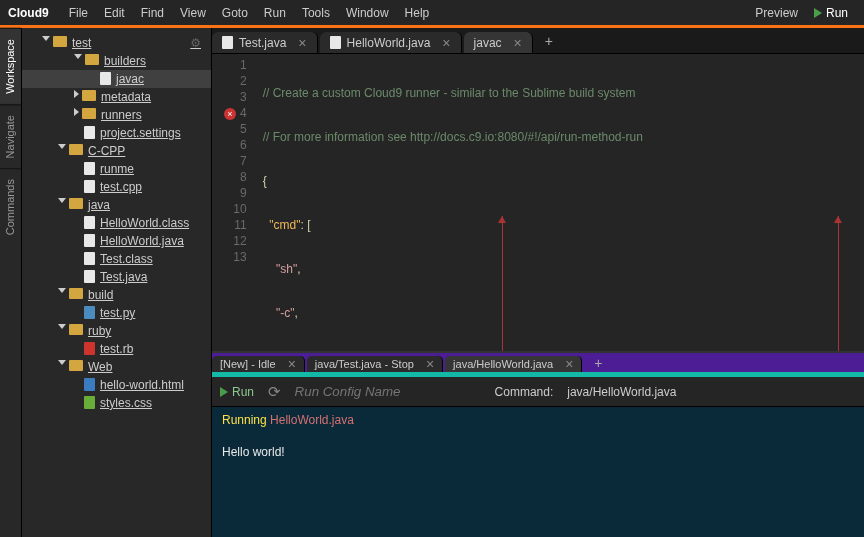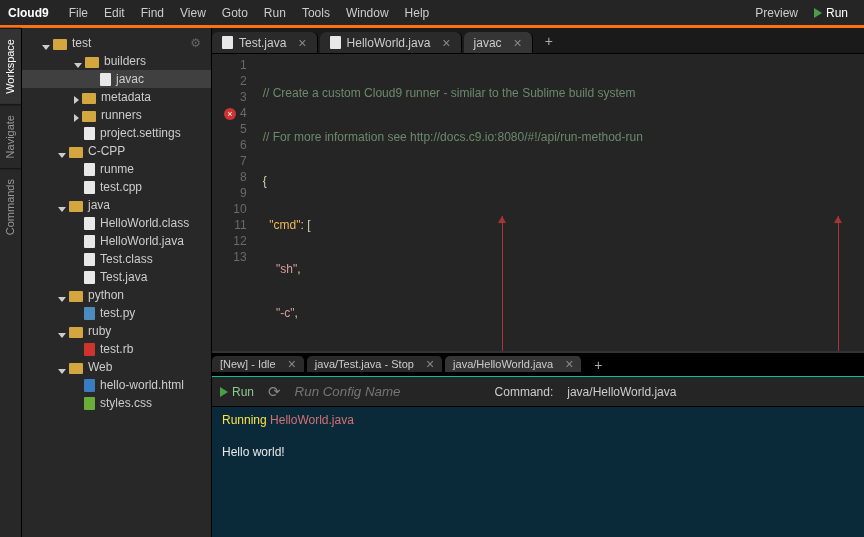--- a/index.html
+++ b/index.html
@@ -8,21 +8,21 @@
 .logo { color: #fff; font-weight: bold; margin-right: 12px; }
 .menu-item { color: #ccc; padding: 0 8px; cursor: pointer; }
 .menu-right { margin-left: auto; display: flex; align-items: center; }
 .run-btn { display: flex; align-items: center; color: #fff; padding: 0 8px; cursor: pointer; }
 .play-icon { width: 0; height: 0; border-top: 5px solid transparent; border-bottom: 5px solid transparent; border-left: 8px solid #4a9e4a; margin-right: 4px; }
 .main-layout { display: flex; height: 509px; }
 .left-rail { width: 22px; background: #282828; border-right: 1px solid #000; display: flex; flex-direction: column; }
 .rail-item { writing-mode: vertical-rl; transform: rotate(180deg); padding: 10px 4px; color: #999; font-size: 11px; cursor: pointer; border-bottom: 1px solid #111; }
 .rail-item.active { background: #333; color: #fff; }
 .sidebar { width: 190px; background: #282828; border-right: 1px solid #000; padding-top: 6px; overflow-y: auto; }
-.tree-item { display: flex; align-items: flex-end; padding: 2px 0; cursor: pointer; white-space: nowrap; }
+.tree-item { display: flex; align-items: flex-start; padding: 2px 0; cursor: pointer; white-space: nowrap; text-decoration: underline; }
 .tree-item.selected { background: #404040; }
 .caret { width: 8px; height: 8px; margin-right: 3px; display: inline-block; }
 .caret.open { width: 0; height: 0; border-left: 4px solid transparent; border-right: 4px solid transparent; border-top: 5px solid #ccc; }
 .caret.closed { width: 0; height: 0; border-top: 4px solid transparent; border-bottom: 4px solid transparent; border-left: 5px solid #ccc; }
 .folder-icon { width: 14px; height: 11px; background: #d4a640; margin-right: 5px; border-radius: 1px; }
 .file-icon { width: 11px; height: 13px; background: #e8e8e8; margin-right: 5px; border-radius: 1px; }
 .file-icon.py { background: #4b8bbe; }
 .file-icon.rb { background: #cc342d; }
 .file-icon.html { background: #3a7cbf; }
 .file-icon.css { background: #6aae3a; }
@@ -40,21 +40,21 @@
 .error-icon { display: inline-block; width: 12px; height: 12px; background: #c33; border-radius: 50%; color: #fff; font-size: 9px; text-align: center; line-height: 12px; margin-right: 4px; }
 .code-lines { padding: 4px 0 0 8px; white-space: pre; color: #ccc; flex:1; overflow: hidden; }
 .code-line { height: 16px; }
 .c-comment { color: #6a8a6a; }
 .c-punct { color: #d4d4a8; }
 .c-key { color: #f0b858; }
 .c-str { color: #d8a0a0; }
 .arrow { position: absolute; border-left: 1px solid #a33; }
 .arrow-head { position: absolute; width: 0; height: 0; border-left: 4px solid transparent; border-right: 4px solid transparent; border-bottom: 7px solid #a33; }
 .output-panel { background: #1a1a1a; border-top: 2px solid #333; }
-.output-tabs { display: flex; height: 24px; background: #000000; border-bottom: 1px solid #14b8a6; align-items: flex-start; }
+.output-tabs { display: flex; height: 24px; background: #4c1d95; border-bottom: 5px solid #14b8a6; align-items: flex-start; }
 .output-tab { display: flex; align-items: center; padding: 0 8px; background: #2a2a2a; border-right: 1px solid #000; cursor: pointer; font-size: 11px; margin-right: 2px; border-radius: 5px 5px 0 0; margin-top: 3px; }
 .output-tab.active { background: #353535; }
 .output-toolbar { display: flex; align-items: center; height: 30px; background: #252525; border-bottom: 1px solid #000; padding: 0 8px; }
 .out-run { display: flex; align-items: center; color: #8cc98c; margin-right: 14px; cursor: pointer; }
 .out-restart { color: #888; margin-right: 14px; cursor: pointer; font-size: 15px; }
 .out-config { color: #666; font-style: italic; background: transparent; border: none; outline: none; width: 140px; }
 .out-cmd-label { color: #ccc; margin-right: 14px; }
 .out-cmd { color: #ccc; }
 .console { background: #0a2a3a; color: #e8e8e8; padding: 6px 10px; font-family: 'Consolas', monospace; font-size: 12px; height: 130px; }
 .console-line { height: 16px; }
@@ -151,21 +151,21 @@
         <span class="file-icon"></span>
         <span>Test.class</span>
       </div>
     <div class="tree-item" style="padding-left:62px">
         <span class="file-icon"></span>
         <span>Test.java</span>
       </div>
     <div class="tree-item" style="padding-left:36px">
         <span class="caret open"></span>
         <span class="folder-icon"></span>
-        <span>python</span>
+        <span>build</span>
       </div>
     <div class="tree-item" style="padding-left:62px">
         <span class="file-icon py"></span>
         <span>test.py</span>
       </div>
     <div class="tree-item" style="padding-left:36px">
         <span class="caret open"></span>
         <span class="folder-icon"></span>
         <span>ruby</span>
       </div>

